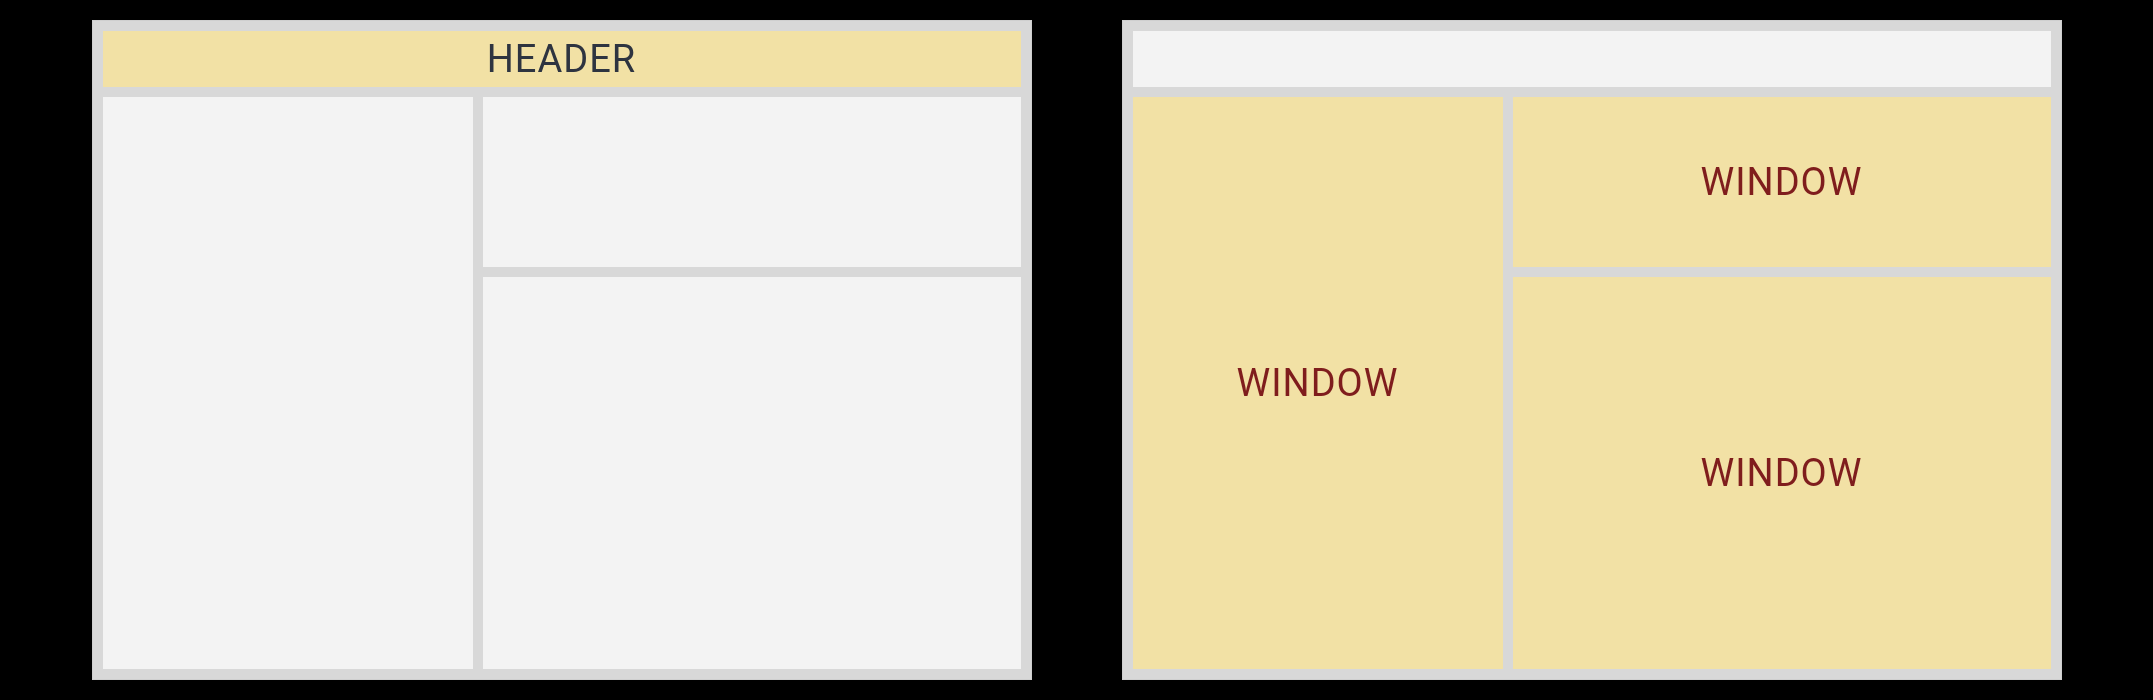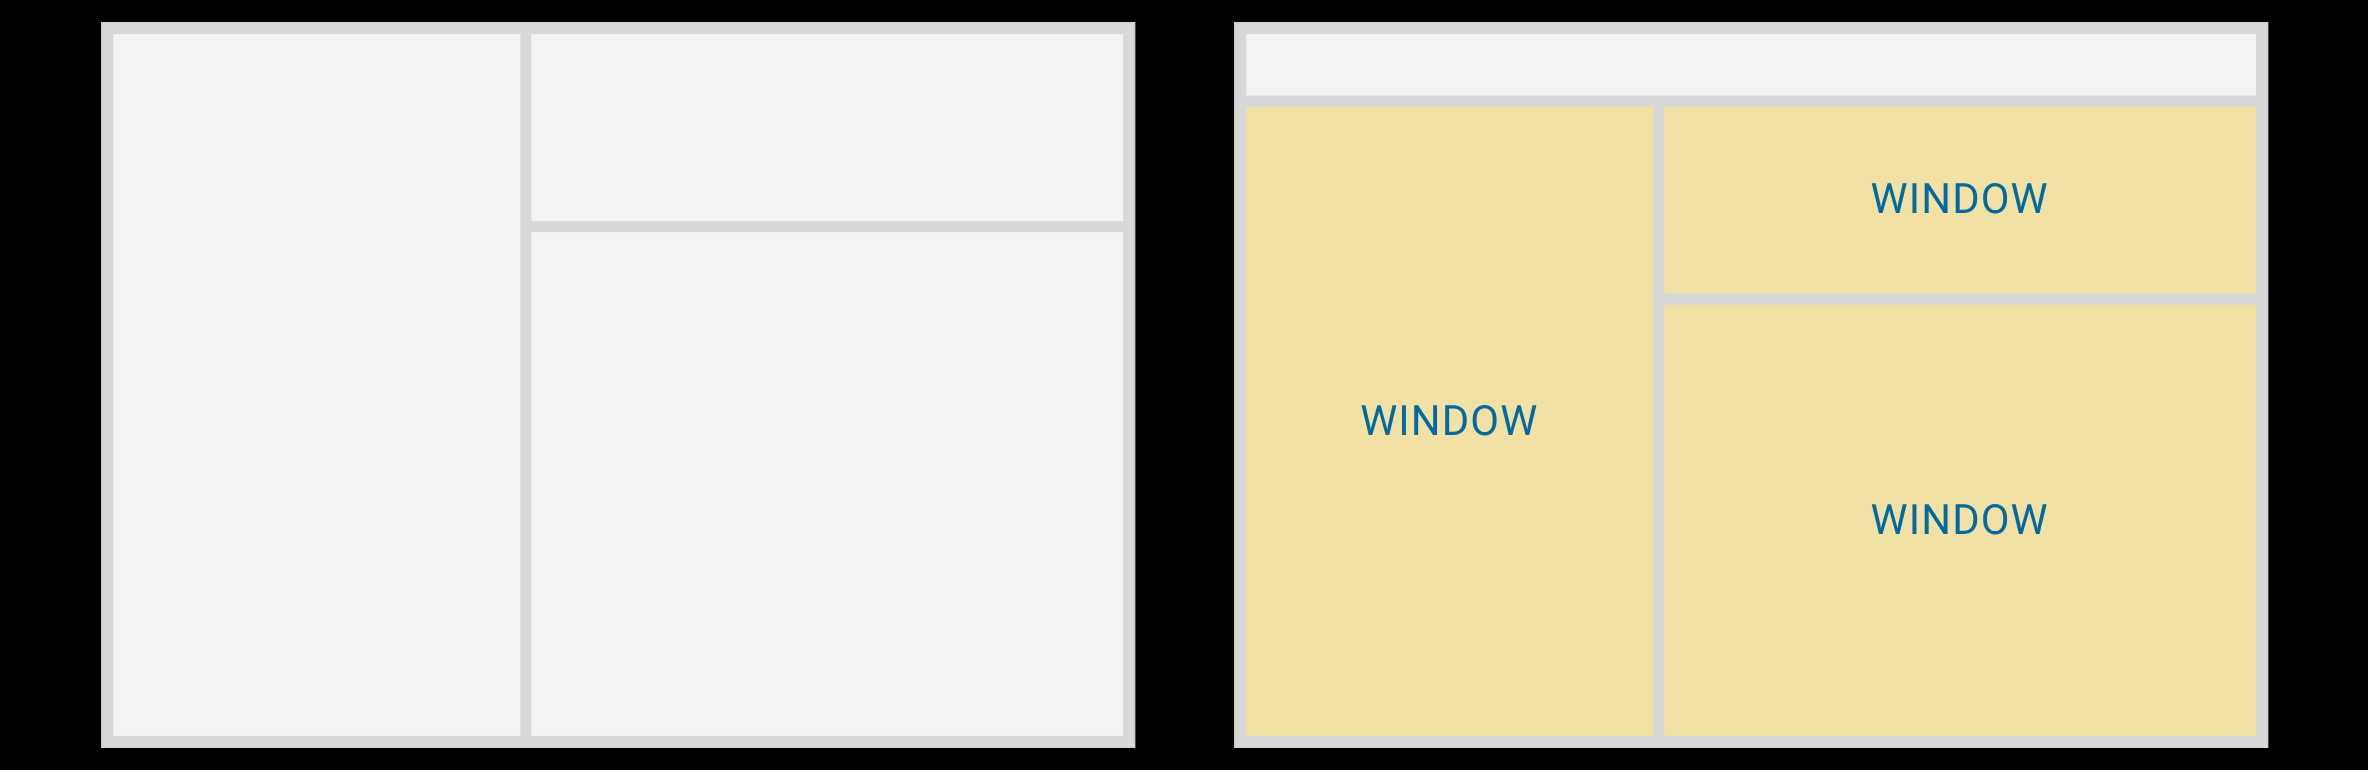--- a/index.html
+++ b/index.html
@@ -68,21 +68,21 @@
     .col-right {
       flex: 1;
     }
     .pane {
       width: 100%;
       display: flex;
       align-items: center;
       justify-content: center;
       font-size: 38px;
       font-weight: 400;
-      color: #0369a1;
+      color: #7f1d1d;
       letter-spacing: 1px;
     }
     .pane-plain {
       background: #f3f3f3;
     }
     .pane-highlight {
       background: #f2e1a5;
     }
     .pane-full {
       flex: 1;
@@ -91,20 +91,21 @@
       height: 170px;
     }
     .pane-bottom {
       flex: 1;
     }
   </style>
 </head>
 <body>
 
 <div class="layout-frame frame-left">
+  <div class="header-bar header-highlight">HEADER</div>
   <div class="body-row">
     <div class="col col-left">
       <div class="pane pane-plain pane-full"></div>
     </div>
     <div class="col col-right">
       <div class="pane pane-plain pane-top"></div>
       <div class="pane pane-plain pane-bottom"></div>
     </div>
   </div>
 </div>

